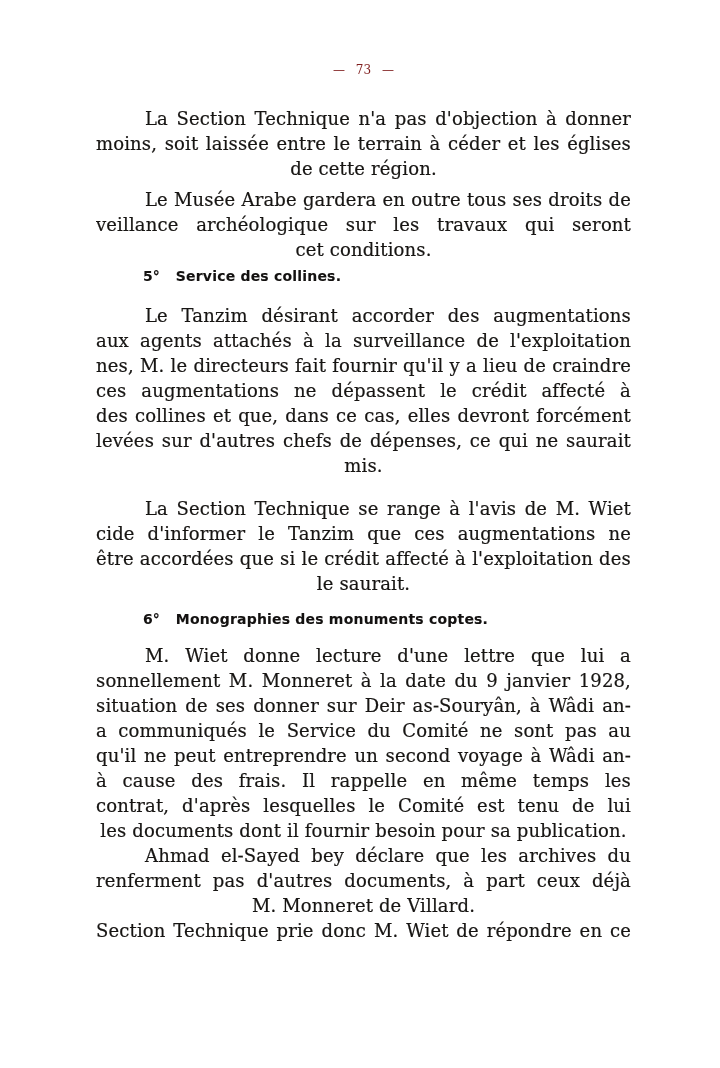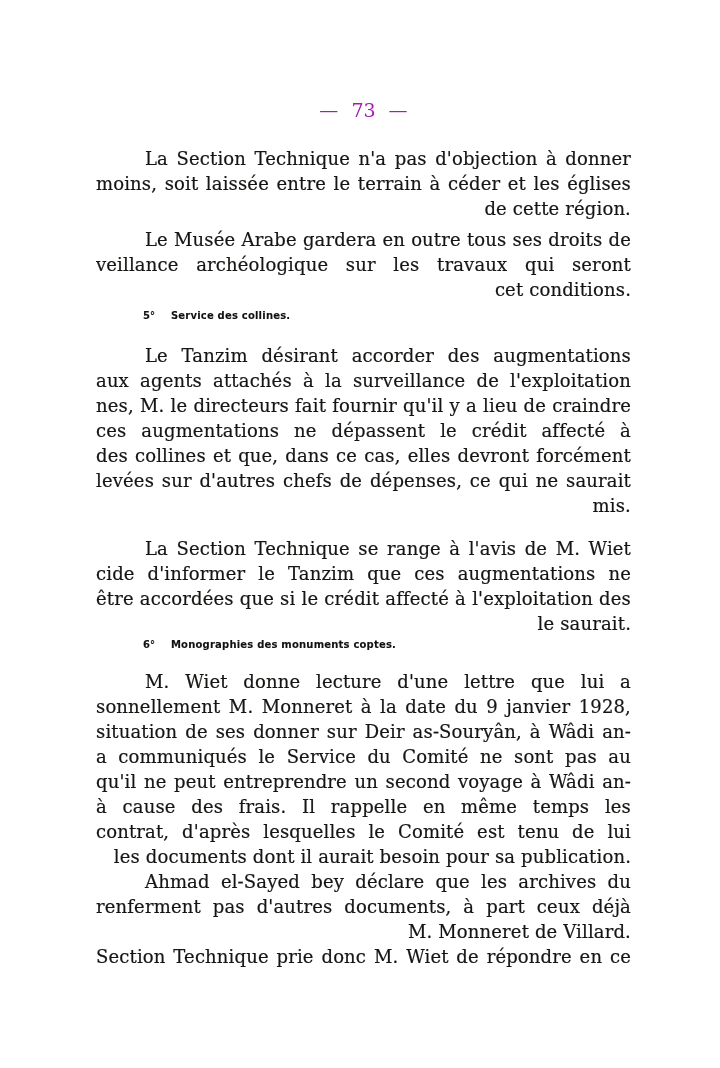--- a/index.html
+++ b/index.html
@@ -15,28 +15,28 @@
   }
 
   .body-col {
     position: absolute;
     left: 96px;
     top: 0;
     width: 535px;
   }
 
   .pagenum {
-    margin-top: 100px;
+    margin-top: 60px;
     margin-bottom: 26px;
     height: 20px;
     line-height: 20px;
     text-align: center;
-    font-size: 19px;
+    font-size: 12px;
     word-spacing: 7px;
-    color: #a21caf;
+    color: #7f1d1d;
   }
 
   .para {
     font-size: 18px;
     letter-spacing: 0.15px;
     -webkit-text-stroke: 0.2px #171513;
   }
 
   .line {
     height: 25px;
@@ -45,41 +45,41 @@
     text-align: justify;
   }
   .line::after {
     content: "";
     display: inline-block;
     width: 100%;
     height: 0;
     vertical-align: top;
   }
   .line.first { text-indent: 49px; }
-  .line.last  { text-align: right; }
+  .line.last  { text-align: center; }
   .line.last::after { content: none; }
 
   .heading {
     font-family: "DejaVu Sans", sans-serif;
     font-weight: bold;
-    font-size: 10px;
+    font-size: 14px;
     height: 18px;
     line-height: 18px;
     color: #131110;
     -webkit-text-stroke: 0.1px #131110;
   }
   .heading .hnum   { margin-left: 47px; }
   .heading .htitle { margin-left: 16px; letter-spacing: 0.2px; }
 
   
   .blk-1 { margin-top: 6px;  }   
   .blk-2 { margin-top: 5px;  }   
   .blk-3 { margin-top: 18px; }   
   .blk-4 { margin-top: 18px;  }   
-  .blk-5 { }   
+  .blk-5 { margin-top: 14px; }   
   .blk-6 { margin-top: 15px; }   
   .blk-7 { margin-top: 0;    }   
 </style>
 </head>
 <body>
 
 <div class="page">
   <div class="body-col">
     <div class="pagenum">— 73 —</div>
     <main id="content">
@@ -111,21 +111,21 @@
         </div>
         <div class="heading blk-5"><span class="hnum">6°</span><span class="htitle">Monographies des monuments coptes.</span></div>
         <div class="para blk-6">
           <div class="line first">M. Wiet donne lecture d'une lettre que lui a adressée per-</div>
           <div class="line">sonnellement M. Monneret à la date du 9 janvier 1928, sur la</div>
           <div class="line">situation de ses donner sur Deir as-Souryân, à Wâdi an-Na-</div>
           <div class="line">a communiqués le Service du Comité ne sont pas au complet, et</div>
           <div class="line">qu'il ne peut entreprendre un second voyage à Wâdi an-Natroûn</div>
           <div class="line">à cause des frais. Il rappelle en même temps les conditions de son</div>
           <div class="line">contrat, d'après lesquelles le Comité est tenu de lui fournir tous</div>
-          <div class="line last">les documents dont il aurait besoin pour sa publication.</div>
+          <div class="line last">les documents dont il fournir besoin pour sa publication.</div>
         </div>
         <div class="para blk-7">
           <div class="line first">Ahmad el-Sayed bey déclare que les archives du Comité ne</div>
           <div class="line">renferment pas d'autres documents, à part ceux déjà fournis. La</div>
           <div class="line last">M. Monneret de Villard.</div>
           <div class="line">Section Technique prie donc M. Wiet de répondre en ce sens à</div>
         </div>
       </main>
   </div>
 </div>

